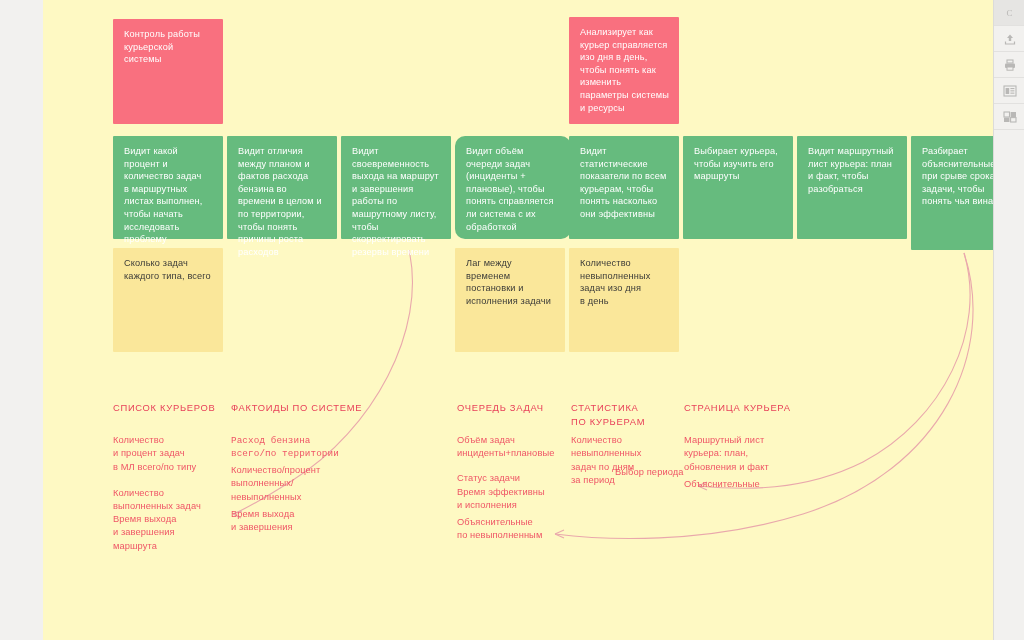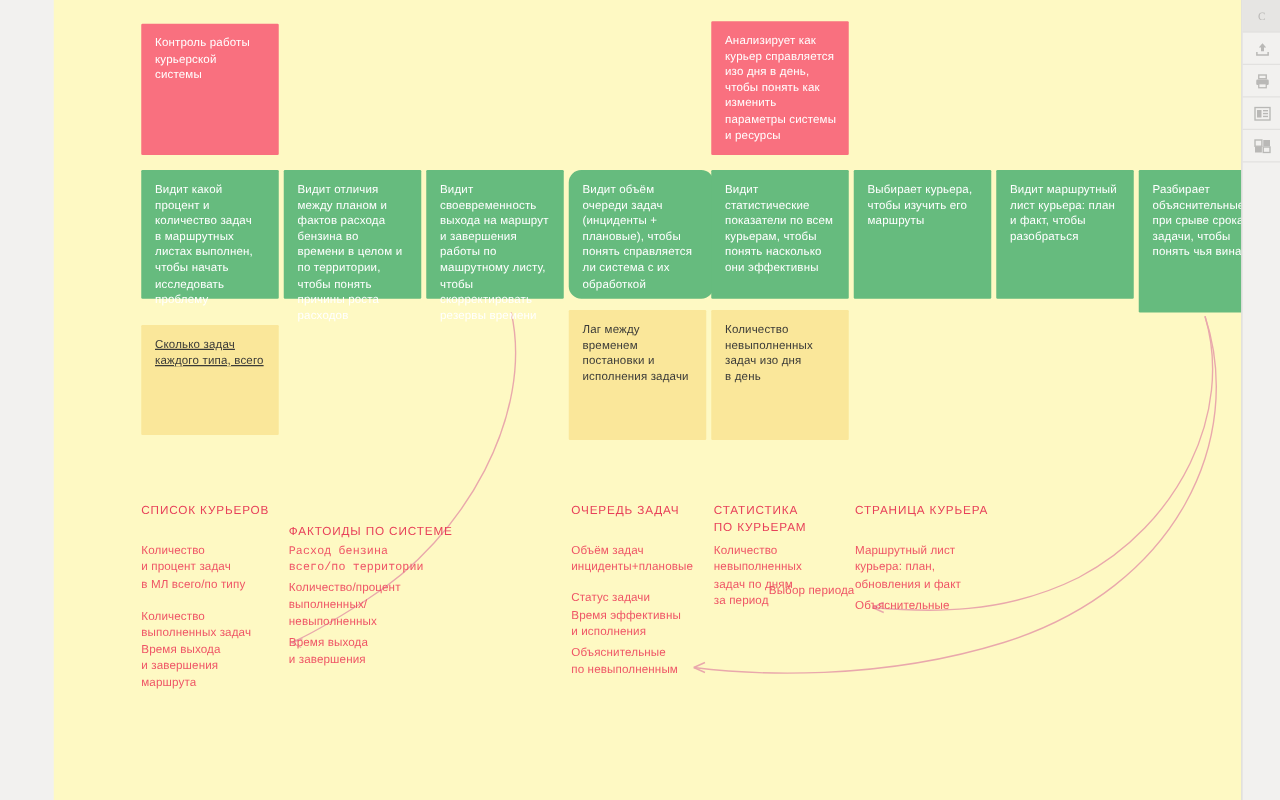--- a/index.html
+++ b/index.html
@@ -144,42 +144,42 @@
   <div class="card green" style="left:754px;top:136px;width:110px;height:103px;">Видит маршрутный
 лист курьера: план
 и факт, чтобы
 разобраться</div>
   <div class="card green" style="left:868px;top:136px;width:110px;height:114px;">Разбирает
 объяснительные
 при срыве срока
 задачи, чтобы
 понять чья вина</div>
 
-  <div class="card yellow" style="left:70px;top:260px;width:110px;height:88px;text-decoration:underline;">Сколько задач
+  <div class="card yellow" style="left:70px;top:248px;width:110px;height:104px;">Сколько задач
 каждого типа, всего</div>
   <div class="card yellow" style="left:412px;top:248px;width:110px;height:104px;">Лаг между
 временем
 постановки и
 исполнения задачи</div>
   <div class="card yellow" style="left:526px;top:248px;width:110px;height:104px;">Количество
 невыполненных
 задач изо дня
 в день</div>
 
   <div class="col-title" style="left:70px;top:401px;width:120px;">СПИСОК КУРЬЕРОВ</div>
   <div class="col-item" style="left:70px;top:434px;width:120px;">Количество
 и процент задач
 в МЛ всего/по типу</div>
   <div class="col-item" style="left:70px;top:487px;width:120px;">Количество
 выполненных задач</div>
   <div class="col-item" style="left:70px;top:513px;width:120px;">Время выхода
 и завершения
 маршрута</div>
 
-  <div class="col-title" style="left:188px;top:418px;width:150px;">ФАКТОИДЫ ПО СИСТЕМЕ</div>
+  <div class="col-title" style="left:188px;top:401px;width:150px;">ФАКТОИДЫ ПО СИСТЕМЕ</div>
   <div class="col-item" style="left:188px;top:434px;width:140px;font-family:Liberation Mono, monospace;">Расход бензина
 всего/по территории</div>
   <div class="col-item" style="left:188px;top:464px;width:140px;">Количество/процент
 выполненных/
 невыполненных</div>
   <div class="col-item" style="left:188px;top:508px;width:140px;">Время выхода
 и завершения</div>
 
   <div class="col-title" style="left:414px;top:401px;width:130px;">ОЧЕРЕДЬ ЗАДАЧ</div>
   <div class="col-item" style="left:414px;top:434px;width:130px;">Объём задач

